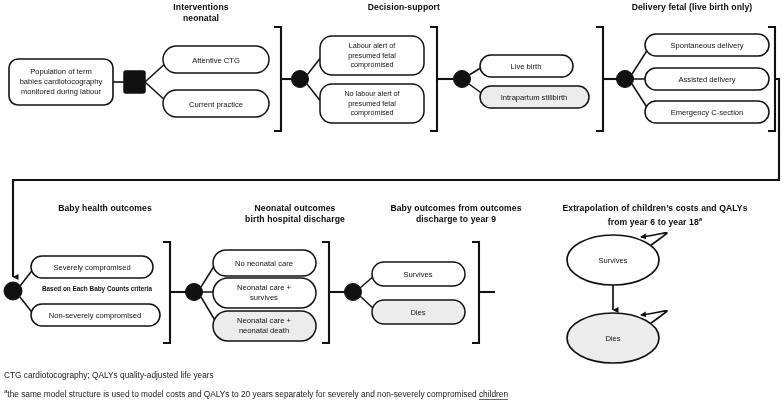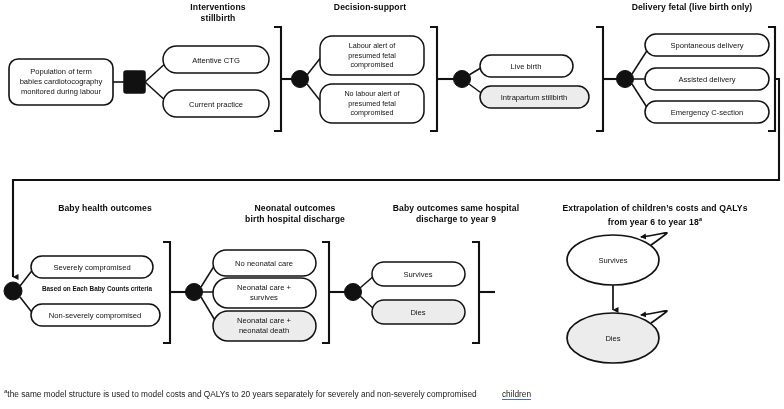--- a/index.html
+++ b/index.html
@@ -4,44 +4,44 @@
 <style>
   html,body{margin:0;padding:0;background:#ffffff;}
   body{width:784px;height:409px;position:relative;overflow:hidden;
        font-family:"Liberation Sans", sans-serif;color:#000;}
   #diagram{position:absolute;left:0;top:0;width:784px;height:409px;}
   .stage-label{position:absolute;font-weight:bold;font-size:8.6px;line-height:10.5px;
                text-align:center;letter-spacing:0.1px;color:#0b0b0b;}
   .note{position:absolute;font-size:6.4px;font-weight:bold;text-align:center;color:#111;}
   .footnote{position:absolute;font-size:8.3px;color:#1a1a1a;white-space:nowrap;}
   .footnote .sup{font-size:6px;vertical-align:super;}
-  .spell{border-bottom:1px solid #4a6fb5;margin-left:23px;}
+  .spell{border-bottom:1px solid #4a6fb5;}
   .node-text{font-size:7.6px;line-height:9.2px;text-anchor:middle;fill:#111;}
   .node-text.small{font-size:7.2px;}
   svg text{font-family:"Liberation Sans", sans-serif;}
 </style>
 </head>
 <body>
 
 <div id="diagram">
 
-  <div class="stage-label" style="left:168px;top:2px;width:100px;">
+  <div class="stage-label" style="left:151px;top:2px;width:100px;">
     <div>Interventions</div>
-    <div>stillbirth</div>
+    <div>neonatal</div>
   </div>
-  <div class="stage-label" style="left:300px;top:2px;width:140px;">Decision-support</div>
+  <div class="stage-label" style="left:300px;top:2px;width:140px;text-align:right;">Decision-support</div>
   <div class="stage-label" style="left:600px;top:2px;width:184px;">Delivery fetal (live birth only)</div>
 
   <div class="stage-label" style="left:30px;top:203px;width:150px;">Baby health outcomes</div>
   <div class="stage-label" style="left:215px;top:203px;width:160px;">
     <div>Neonatal outcomes</div>
     <div>birth hospital discharge</div>
   </div>
   <div class="stage-label" style="left:370px;top:203px;width:172px;">
-    <div>Baby outcomes same hospital</div>
+    <div>Baby outcomes from outcomes</div>
     <div>discharge to year 9</div>
   </div>
   <div class="stage-label" style="left:530px;top:203px;width:250px;">
     <div>Extrapolation of children’s costs and QALYs</div>
     <div>
       <span>from year 6 to year 18</span><span class="sup" style="font-size:6px;vertical-align:super;font-style:italic;">a</span>
     </div>
   </div>
 
   <div class="note" style="left:22px;top:285px;width:150px;">Based on Each Baby Counts criteria</div>
@@ -175,17 +175,18 @@
     <path d="M 651,245 C 678,226 668,234 641,237" fill="none" stroke="#111" stroke-width="1.7" marker-end="url(#arrowhead)"></path>
 
     <line x1="613" y1="285" x2="613" y2="310" stroke="#111" stroke-width="1.7" marker-end="url(#arrowdown)"></line>
 
     <ellipse cx="613" cy="338" rx="46" ry="25" fill="#ececec" stroke="#111" stroke-width="1.7"></ellipse>
     <text class="node-text" x="613" y="341" text-anchor="middle">Dies</text>
 
     <path d="M 651,323 C 678,304 668,312 641,315" fill="none" stroke="#111" stroke-width="1.7" marker-end="url(#arrowhead)"></path>
   </svg>
 
+  <div class="footnote" style="left:4px;top:370px;">CTG cardiotocography; QALYs quality-adjusted life years</div>
   <div class="footnote" style="left:4px;top:388px;">
     <span class="sup" style="font-style:italic;">a</span><span>the same model structure is used to model costs and QALYs to 20 years separately for severely and non-severely compromised </span><span class="spell">children</span>
   </div>
 
 </div>
 
 </body></html>

